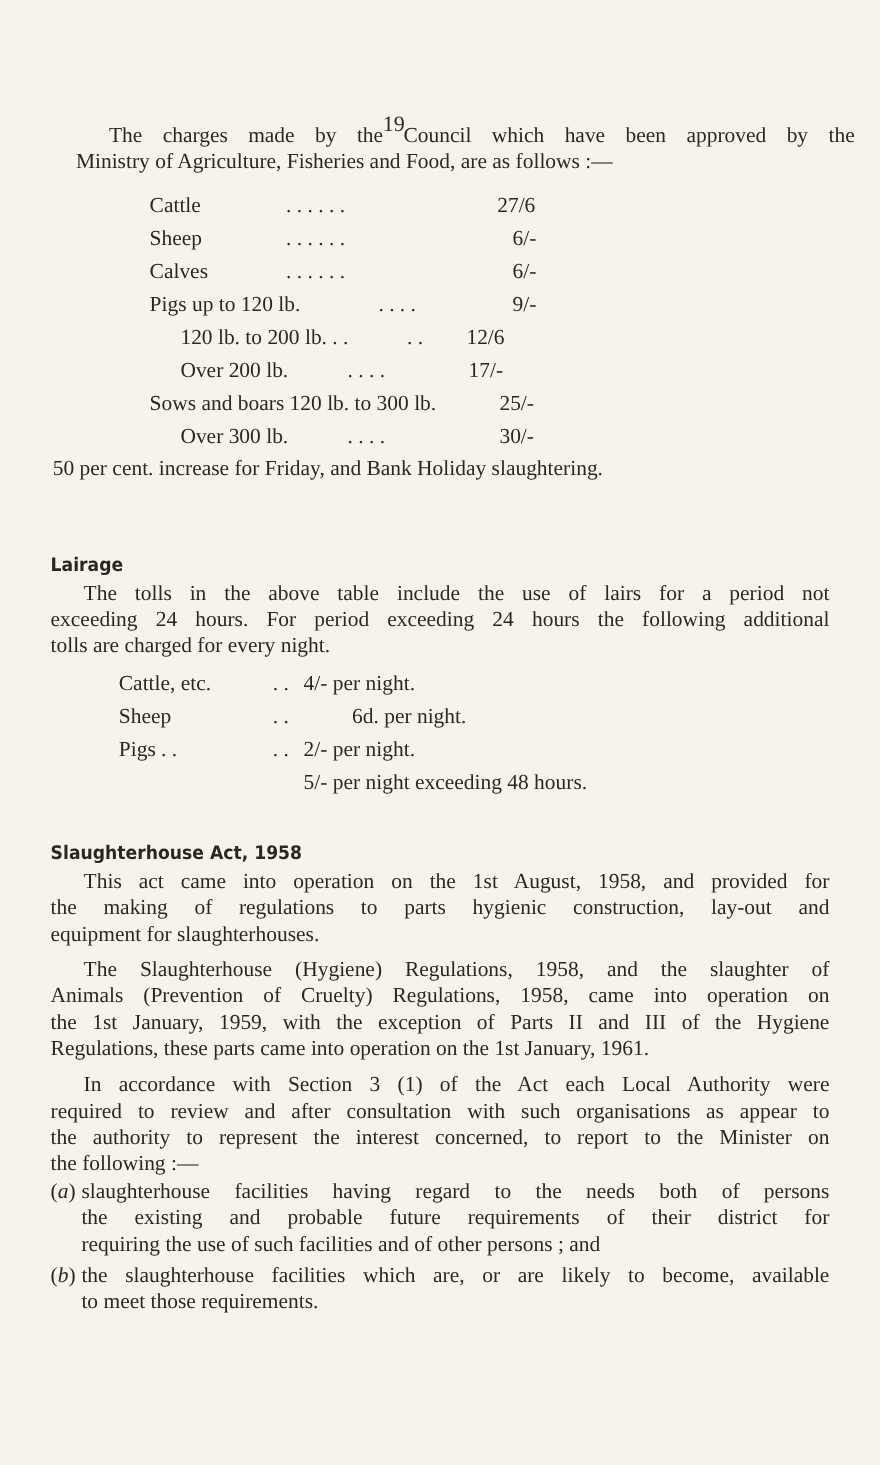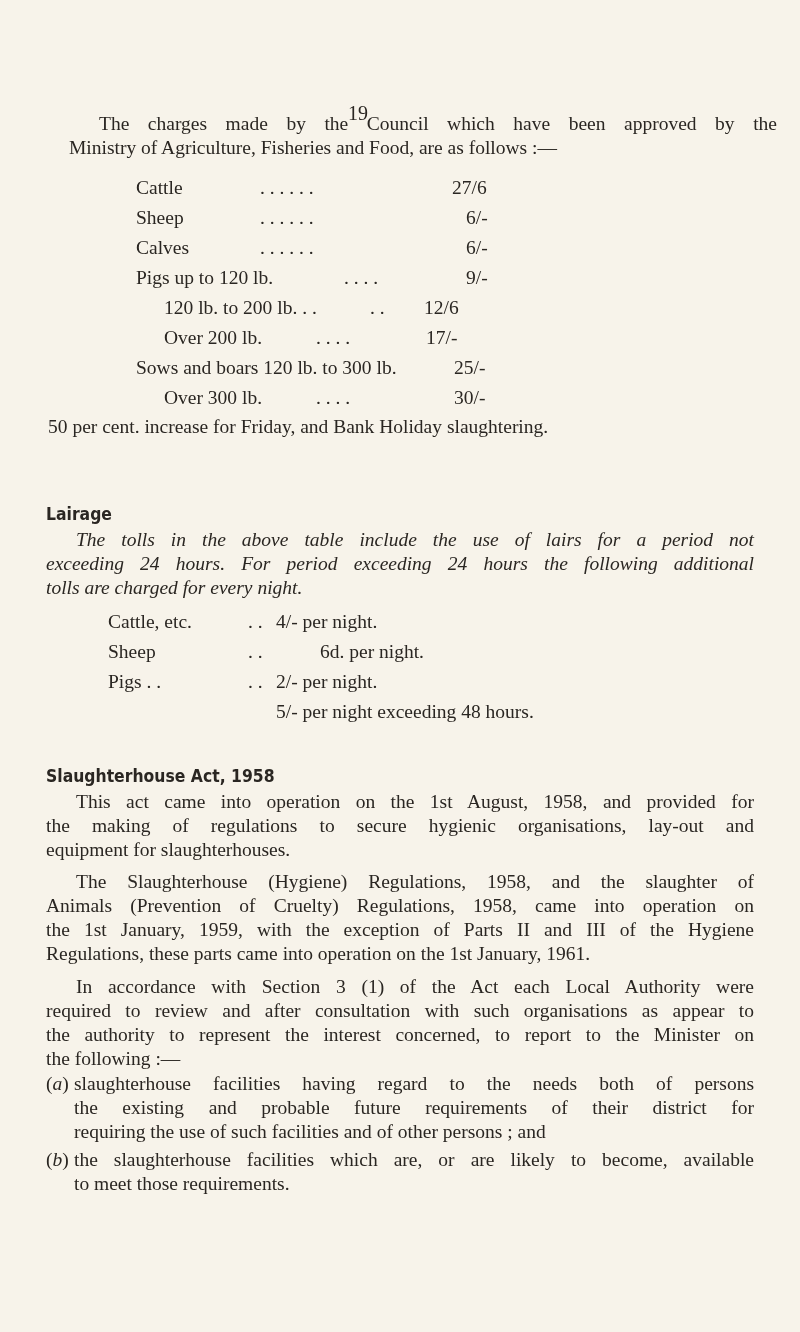--- a/index.html
+++ b/index.html
@@ -88,21 +88,21 @@
     </div>
     <div class="tbl-row" style="top:386px; left:164px;">
       <span class="lbl">Over 300 lb.</span>
       <span class="dots" style="left:152px;">. .          . .</span>
       <span class="val" style="left:290px;">30/-</span>
     </div>
     <div class="note" style="top:416px;">50 per cent. increase for Friday, and Bank Holiday slaughtering.</div>
   </div>
 
   <div class="heading" style="top:504px;">Lairage</div>
-  <div class="para" style="top:528px;font-style:italic;">
+  <div class="para" style="top:528px;">
     <span class="line"><span class="indent"></span><span>The tolls in the above table include the use of lairs for a period not</span></span>
     <span class="line">exceeding 24 hours.  For period exceeding 24 hours the following additional</span>
     <span class="line last">tolls are charged for every night.</span>
   </div>
 
   <div>
     <div class="tbl-row" style="top:610px; left:108px;">
       <span class="lbl">Cattle, etc.</span>
       <span class="dots" style="left:140px;">. .</span>
       <span class="val" style="left:168px;">4/- per night.</span>
@@ -119,21 +119,21 @@
     </div>
     <div class="tbl-row" style="top:700px; left:108px;">
       <span class="val" style="left:168px;">5/- per night exceeding 48 hours.</span>
     </div>
   </div>
 
   <div class="heading" style="top:766px;">Slaughterhouse Act, 1958</div>
 
   <div class="para" style="top:790px;">
     <span class="line"><span class="indent"></span><span>This act came into operation on the 1st August, 1958, and provided for</span></span>
-    <span class="line">the making of regulations to secure hygienic organisations, lay-out and</span>
+    <span class="line">the making of regulations to parts hygienic construction, lay-out and</span>
     <span class="line last">equipment for slaughterhouses.</span>
   </div>
 
   <div class="para" style="top:870px;font-family:Liberation Serif, serif;">
     <span class="line"><span class="indent"></span><span>The Slaughterhouse (Hygiene) Regulations, 1958, and the slaughter of</span></span>
     <span class="line">Animals (Prevention of Cruelty) Regulations, 1958, came into operation on</span>
     <span class="line">the 1st January, 1959, with the exception of Parts II and III of the Hygiene</span>
     <span class="line last">Regulations, these parts came into operation on the 1st January, 1961.</span>
   </div>
 

